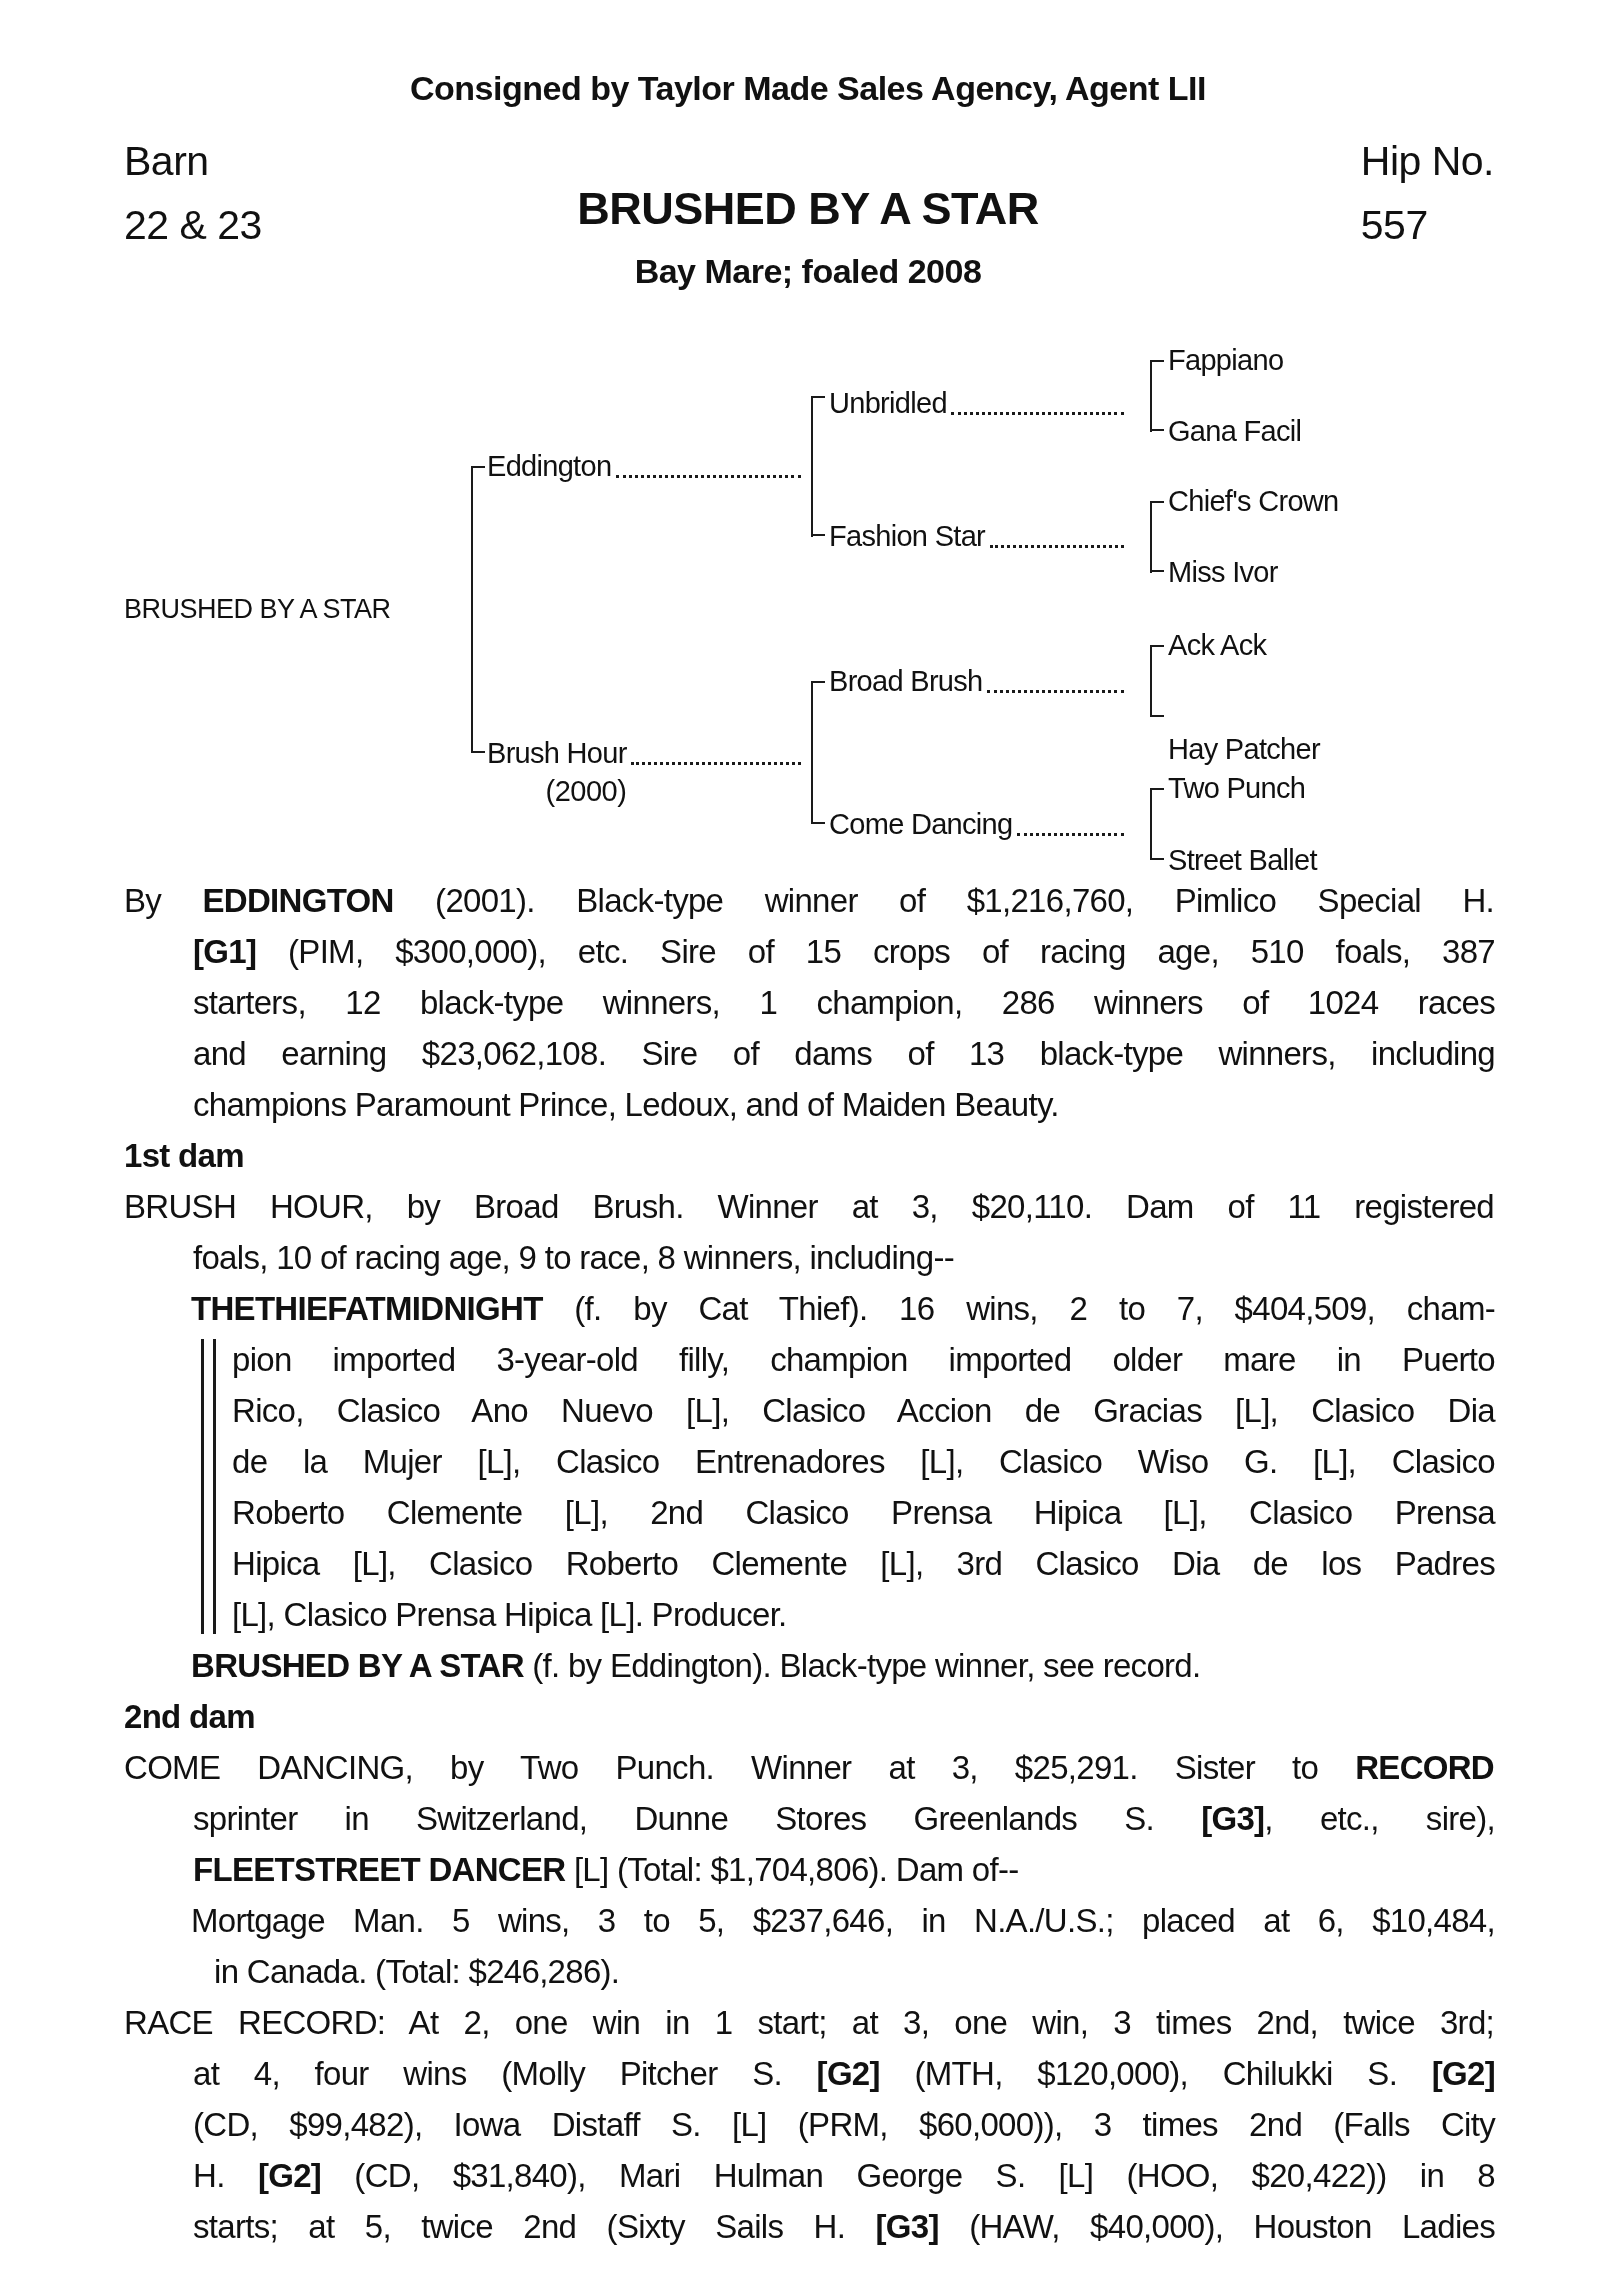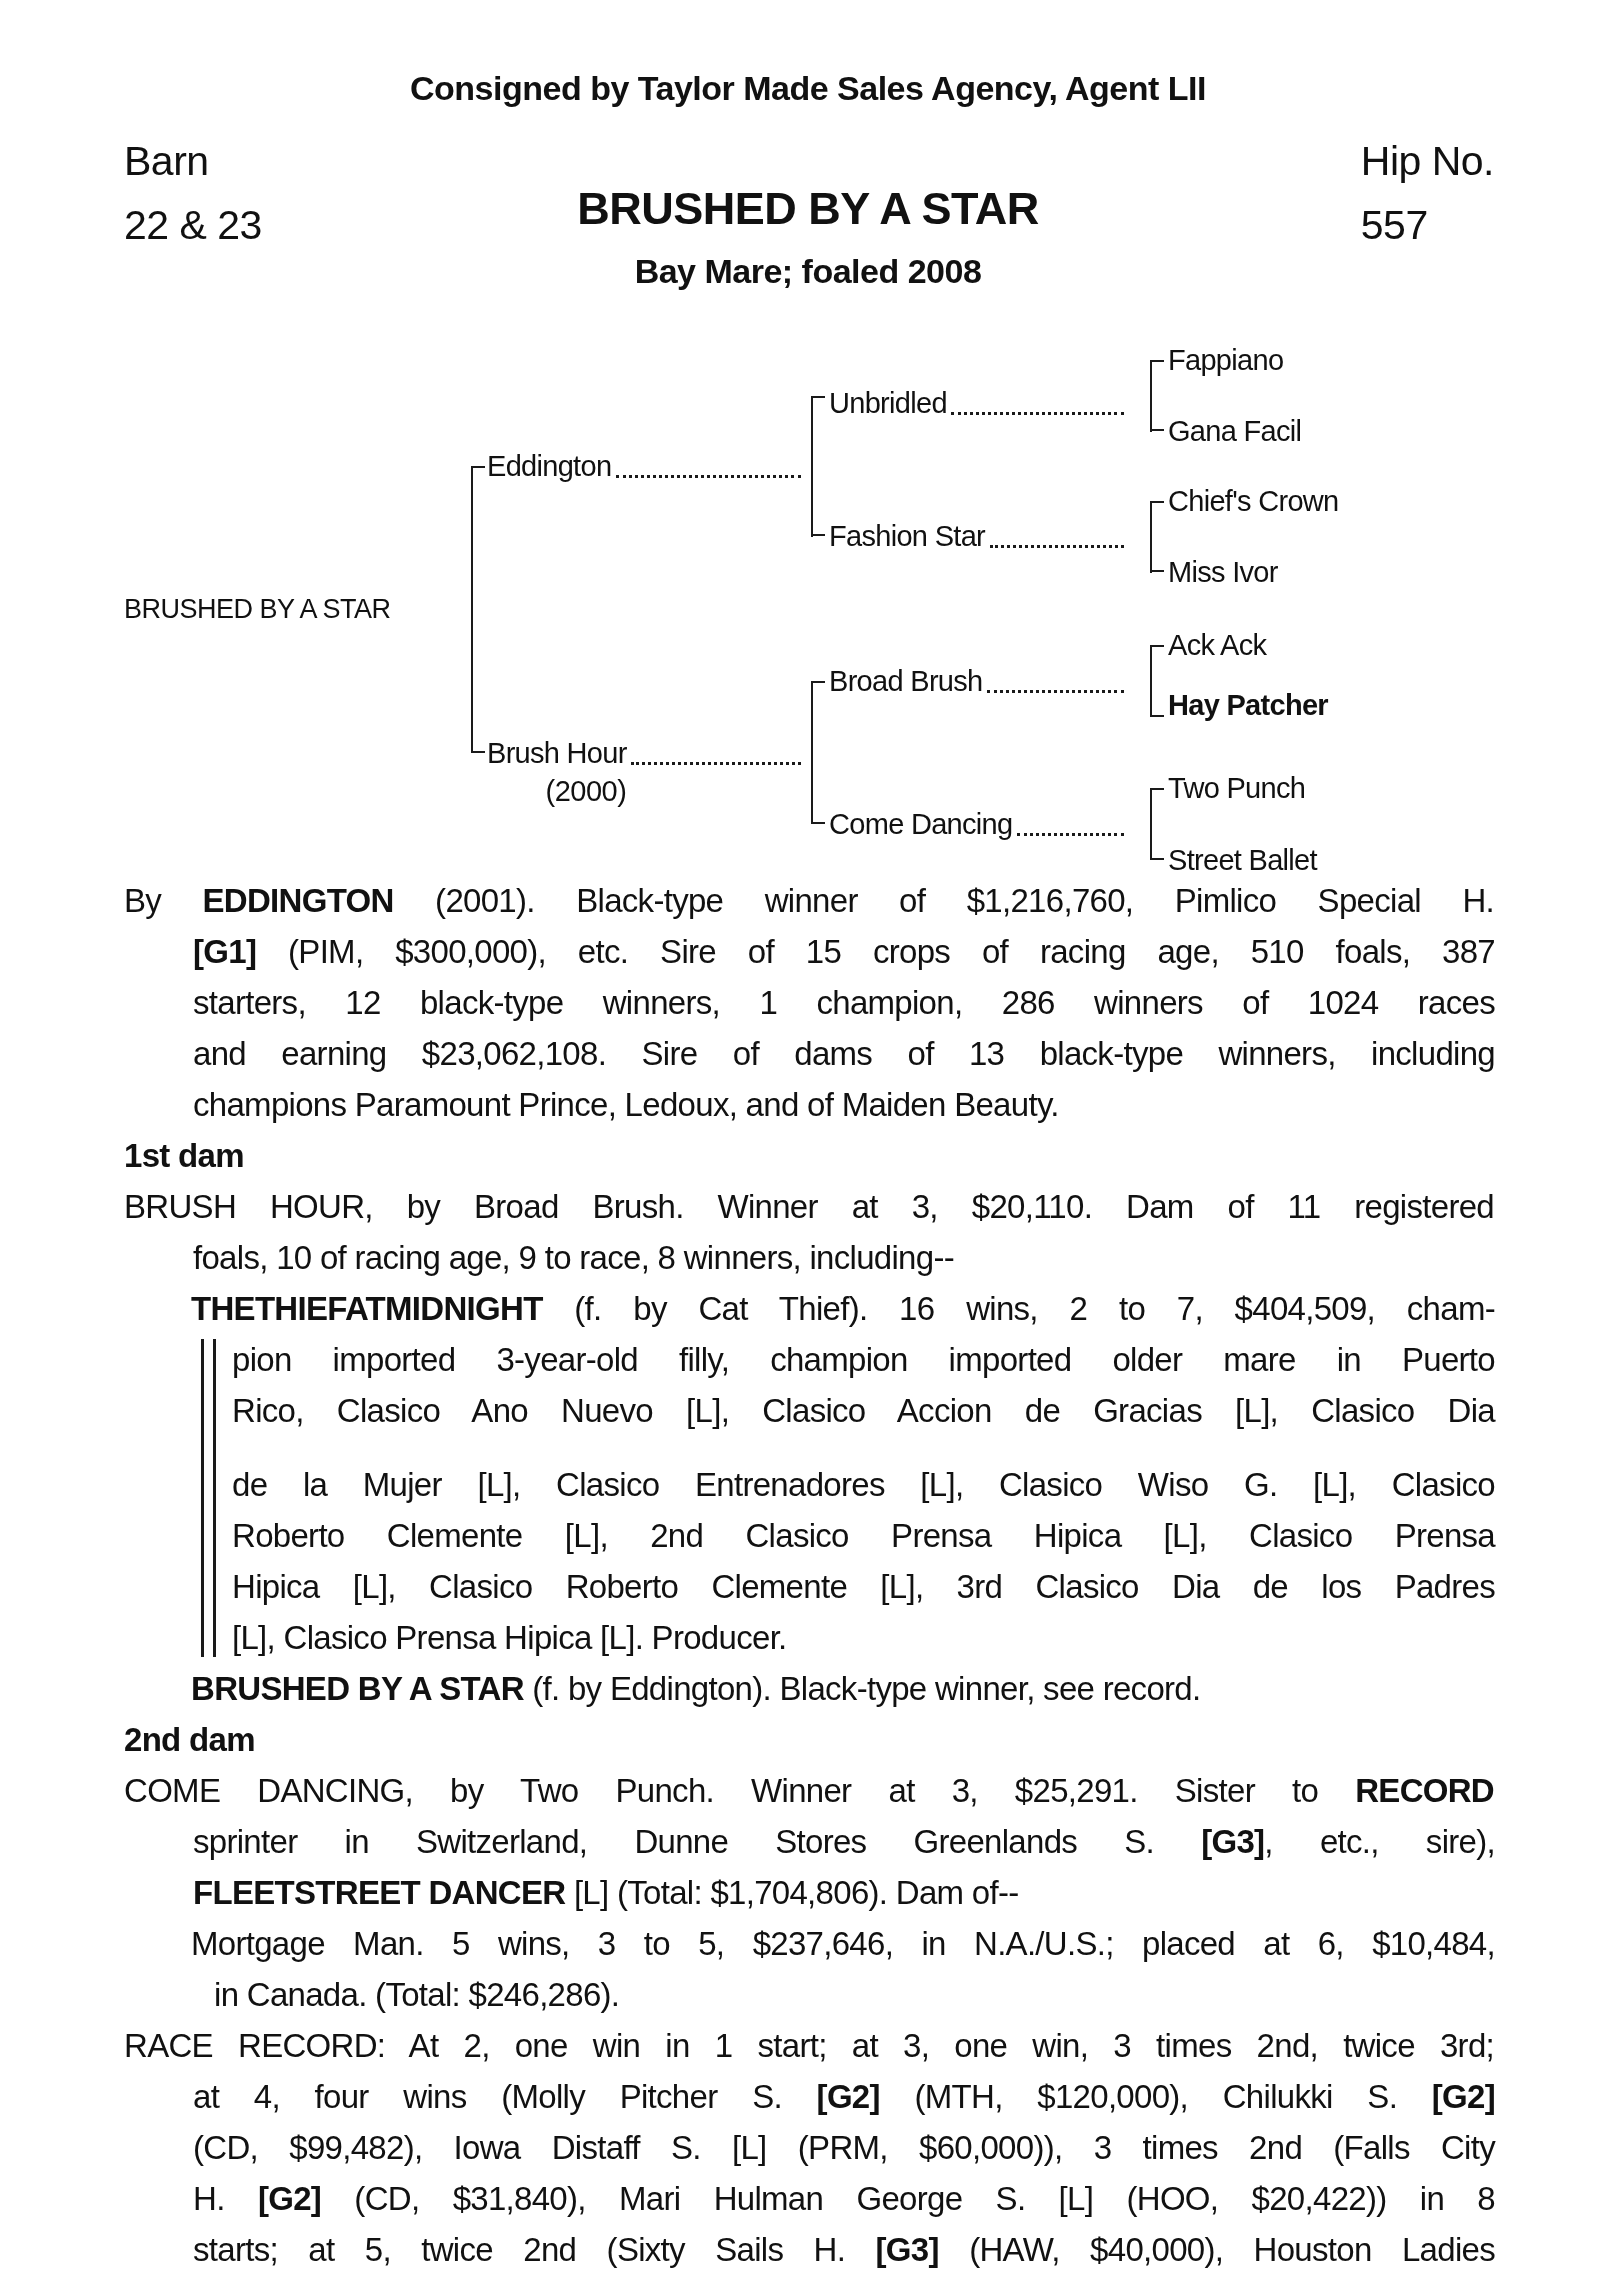--- a/index.html
+++ b/index.html
@@ -114,21 +114,21 @@
       </div>
       <div class="tree-label" style="left: 1168px; top: 483px;">
         <span class="tname">Chief's Crown</span>
       </div>
       <div class="tree-label" style="left: 1168px; top: 554px;">
         <span class="tname">Miss Ivor</span>
       </div>
       <div class="tree-label" style="left: 1168px; top: 627px;">
         <span class="tname">Ack Ack</span>
       </div>
-      <div class="tree-label" style="left: 1168px; top: 687px; font-weight: bold;">
+      <div class="tree-label" style="left: 1168px; top: 731px;">
         <span class="tname">Hay Patcher</span>
       </div>
       <div class="tree-label" style="left: 1168px; top: 770px;">
         <span class="tname">Two Punch</span>
       </div>
       <div class="tree-label" style="left: 1168px; top: 842px;">
         <span class="tname">Street Ballet</span>
       </div>
       <div class="tree-v" style="left: 471px; top: 466px; height: 287px;"></div>
       <div class="tree-stub" style="left: 471px; top: 466px;"></div>
@@ -159,21 +159,21 @@
       <div class="line" style="margin-left: 69px; width: 1302px;">starters, 12 black-type winners, 1 champion, 286 winners of 1024 races</div>
       <div class="line" style="margin-left: 69px; width: 1302px;">and earning $23,062,108. Sire of dams of 13 black-type winners, including</div>
       <div class="line last" style="margin-left: 69px; width: 1302px;">champions Paramount Prince, Ledoux, and of Maiden Beauty.</div>
       <div class="line last" style="margin-left: 0px; width: 1370px;"><b>1st dam</b></div>
       <div class="line" style="margin-left: 0px; width: 1370px;">BRUSH HOUR, by Broad Brush. Winner at 3, $20,110. Dam of 11 registered</div>
       <div class="line last" style="margin-left: 69px; width: 1302px;">foals, 10 of racing age, 9 to race, 8 winners, including--</div>
       <div class="line" style="margin-left: 67px; width: 1304px;"><b>THETHIEFATMIDNIGHT</b> (f. by Cat Thief). 16 wins, 2 to 7, $404,509, cham-</div>
       <div class="rev">
         <div class="line" style="margin-left: 108px; width: 1263px;">pion imported 3-year-old filly, champion imported older mare in Puerto</div>
         <div class="line" style="margin-left: 108px; width: 1263px;">Rico, Clasico Ano Nuevo [L], Clasico Accion de Gracias [L], Clasico Dia</div>
-        <div class="line" style="margin-left: 108px; width: 1263px; margin-top: 23px;">de la Mujer [L], Clasico Entrenadores [L], Clasico Wiso G. [L], Clasico</div>
+        <div class="line" style="margin-left: 108px; width: 1263px;">de la Mujer [L], Clasico Entrenadores [L], Clasico Wiso G. [L], Clasico</div>
         <div class="line" style="margin-left: 108px; width: 1263px;">Roberto Clemente [L], 2nd Clasico Prensa Hipica [L], Clasico Prensa</div>
         <div class="line" style="margin-left: 108px; width: 1263px;">Hipica [L], Clasico Roberto Clemente [L], 3rd Clasico Dia de los Padres</div>
         <div class="line last" style="margin-left: 108px; width: 1263px;">[L], Clasico Prensa Hipica [L]. Producer.</div>
       </div>
       <div class="line last" style="margin-left: 67px; width: 1304px;"><b>BRUSHED BY A STAR</b> (f. by Eddington). Black-type winner, see record.</div>
       <div class="line last" style="margin-left: 0px; width: 1370px;"><b>2nd dam</b></div>
       <div class="line" style="margin-left: 0px; width: 1370px;">COME DANCING, by Two Punch. Winner at 3, $25,291. Sister to <b>RECORD</b></div>
       <div class="line" style="margin-left: 69px; width: 1302px;">sprinter in Switzerland, Dunne Stores Greenlands S. <b>[G3]</b>, etc., sire),</div>
       <div class="line last" style="margin-left: 69px; width: 1302px;"><b>FLEETSTREET DANCER</b> [L] (Total: $1,704,806). Dam of--</div>
       <div class="line" style="margin-left: 67px; width: 1304px;">Mortgage Man. 5 wins, 3 to 5, $237,646, in N.A./U.S.; placed at 6, $10,484,</div>

